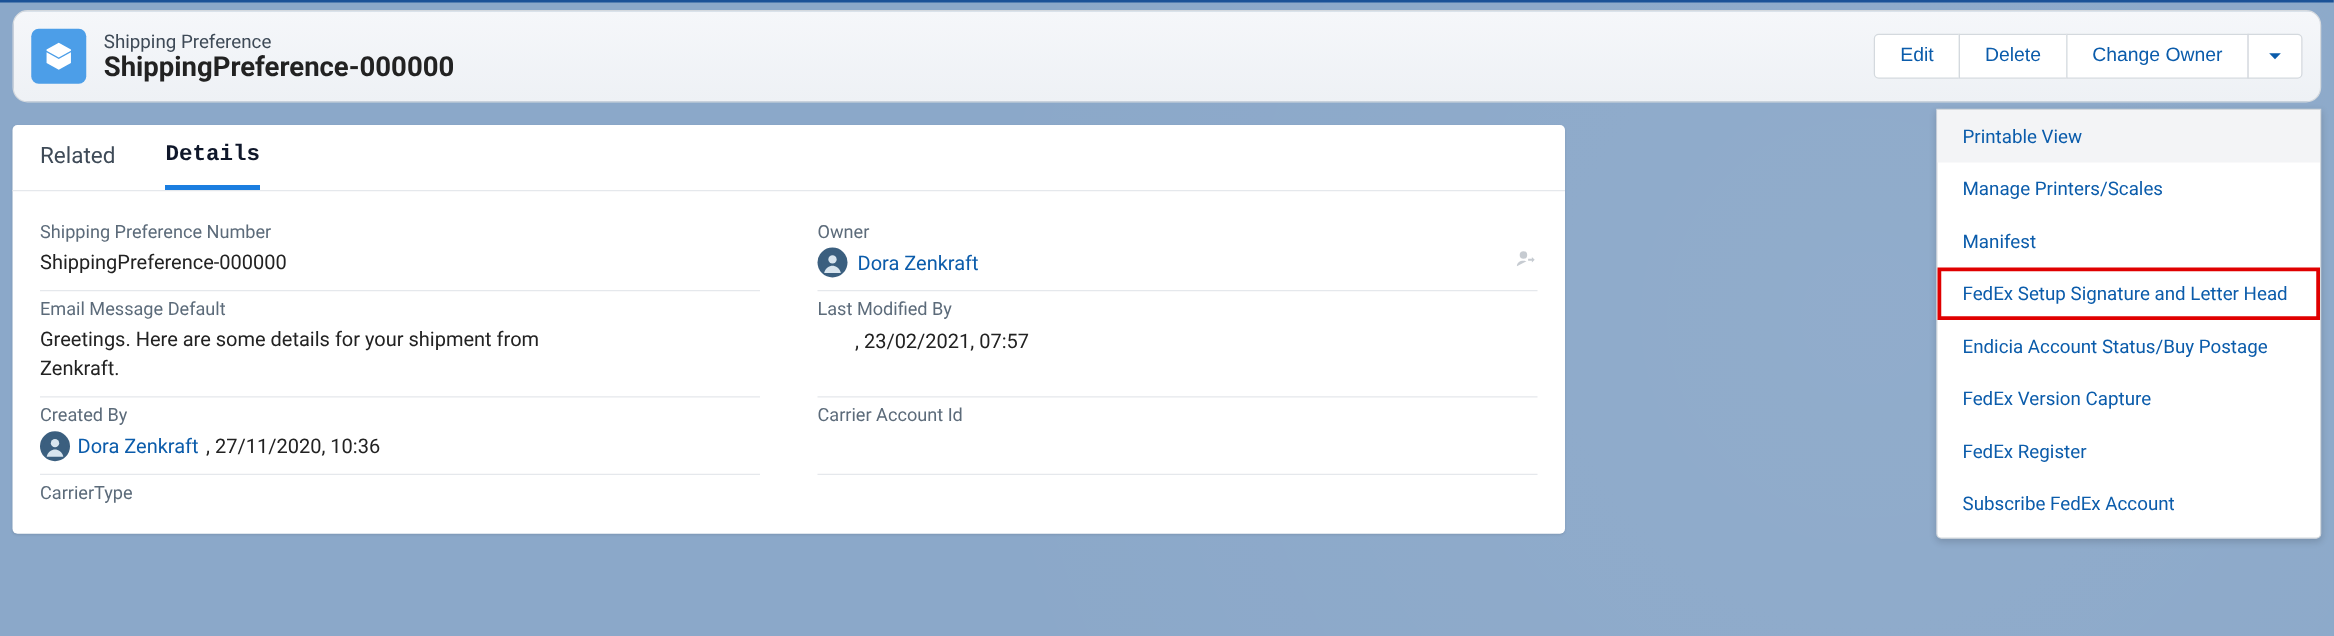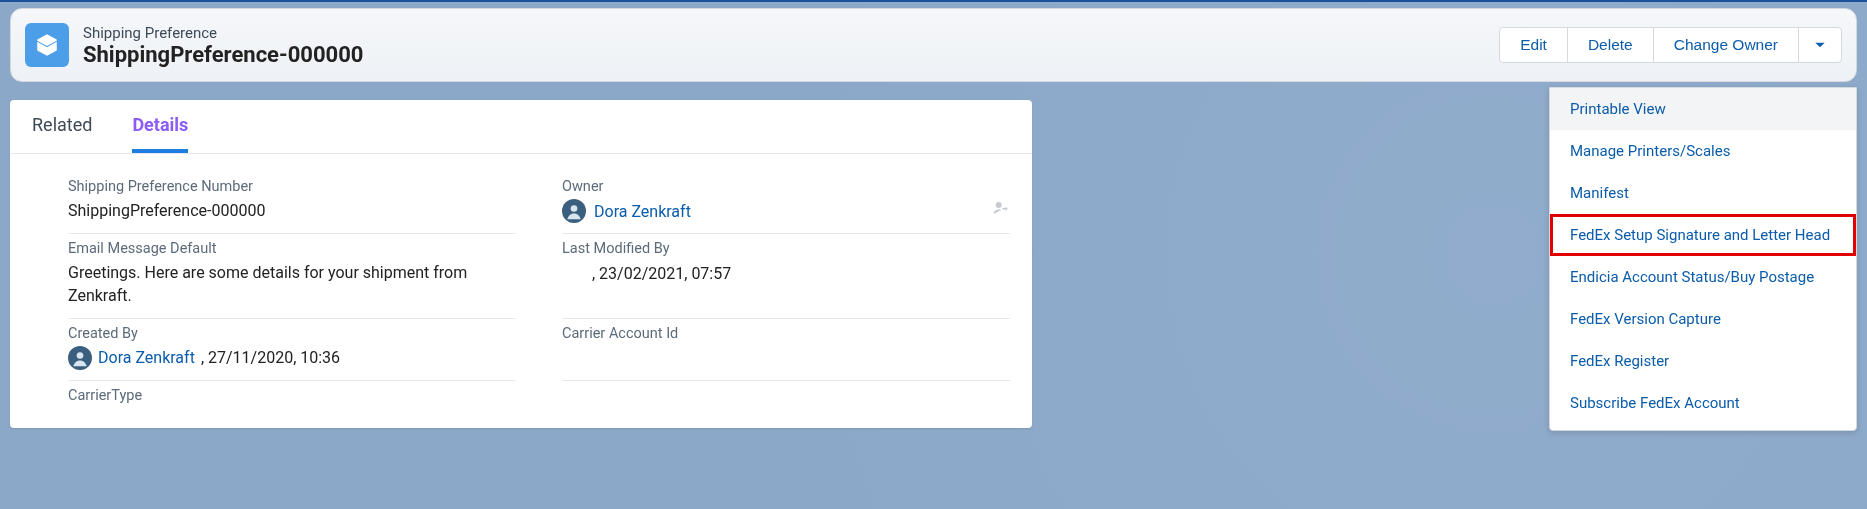--- a/index.html
+++ b/index.html
@@ -90,49 +90,49 @@
     margin: 0;
   }
   .dropdown-item:first-child {
     background: #f3f4f6;
   }
 
   .main-panel {
     background: #fff;
     border-radius: 4px;
     margin: 18px 10px 0 10px;
-    width: 1022px;
+    width: 1242px;
     padding: 0 0 10px 0;
     box-shadow: 0 1px 2px rgba(0,0,0,0.1);
   }
 
   .tabs {
     display: flex;
     gap: 40px;
     padding: 14px 22px 0 22px;
     border-bottom: 1px solid #e5e8ec;
   }
   .tab {
     font-size: 18px;
     color: #3e4a57;
     padding-bottom: 14px;
     cursor: pointer;
   }
   .tab.active {
     font-weight: 700;
-    color: #8b5cf6;
+    color: #0f172a;
     border-bottom: 4px solid #1b7ee0;
+    font-family: Liberation Mono, monospace;
   }
 
   .detail-grid {
     display: grid;
     grid-template-columns: 1fr 1fr;
     column-gap: 46px;
     padding: 18px 22px 0 22px;
-    margin-left: 36px;
   }
   .field {
     border-bottom: 1px solid #e5e8ec;
     padding: 6px 0 10px 0;
   }
   .field-label {
     font-size: 14.5px;
     color: #5c6b7a;
     margin-bottom: 4px;
   }

